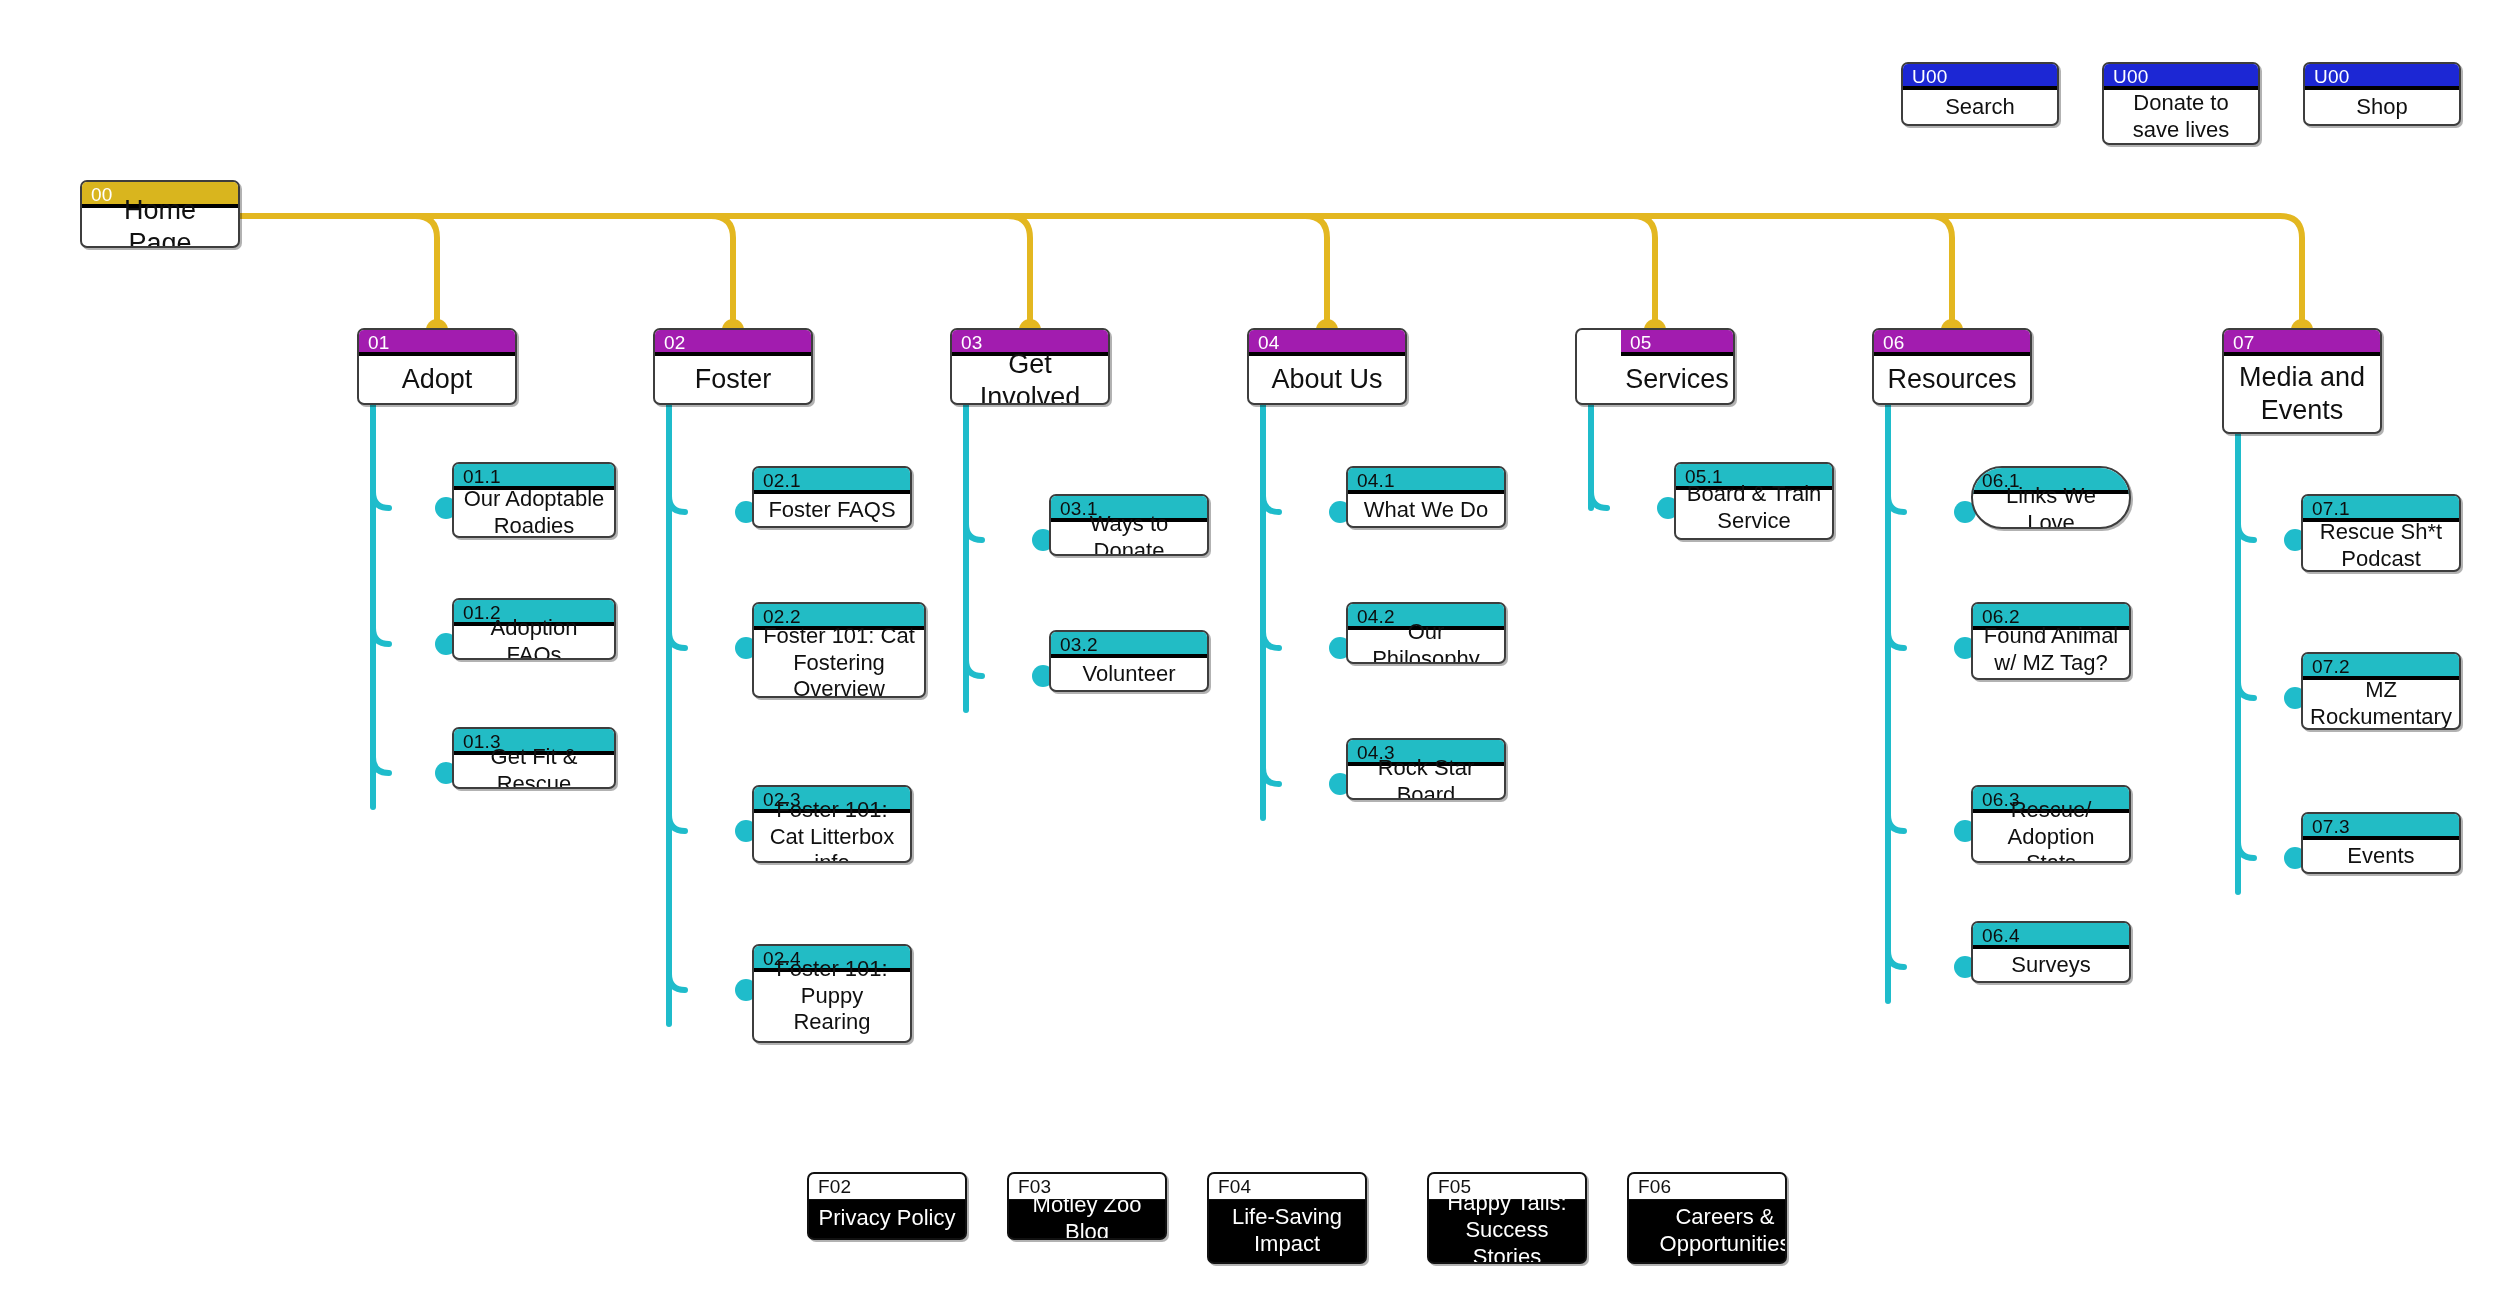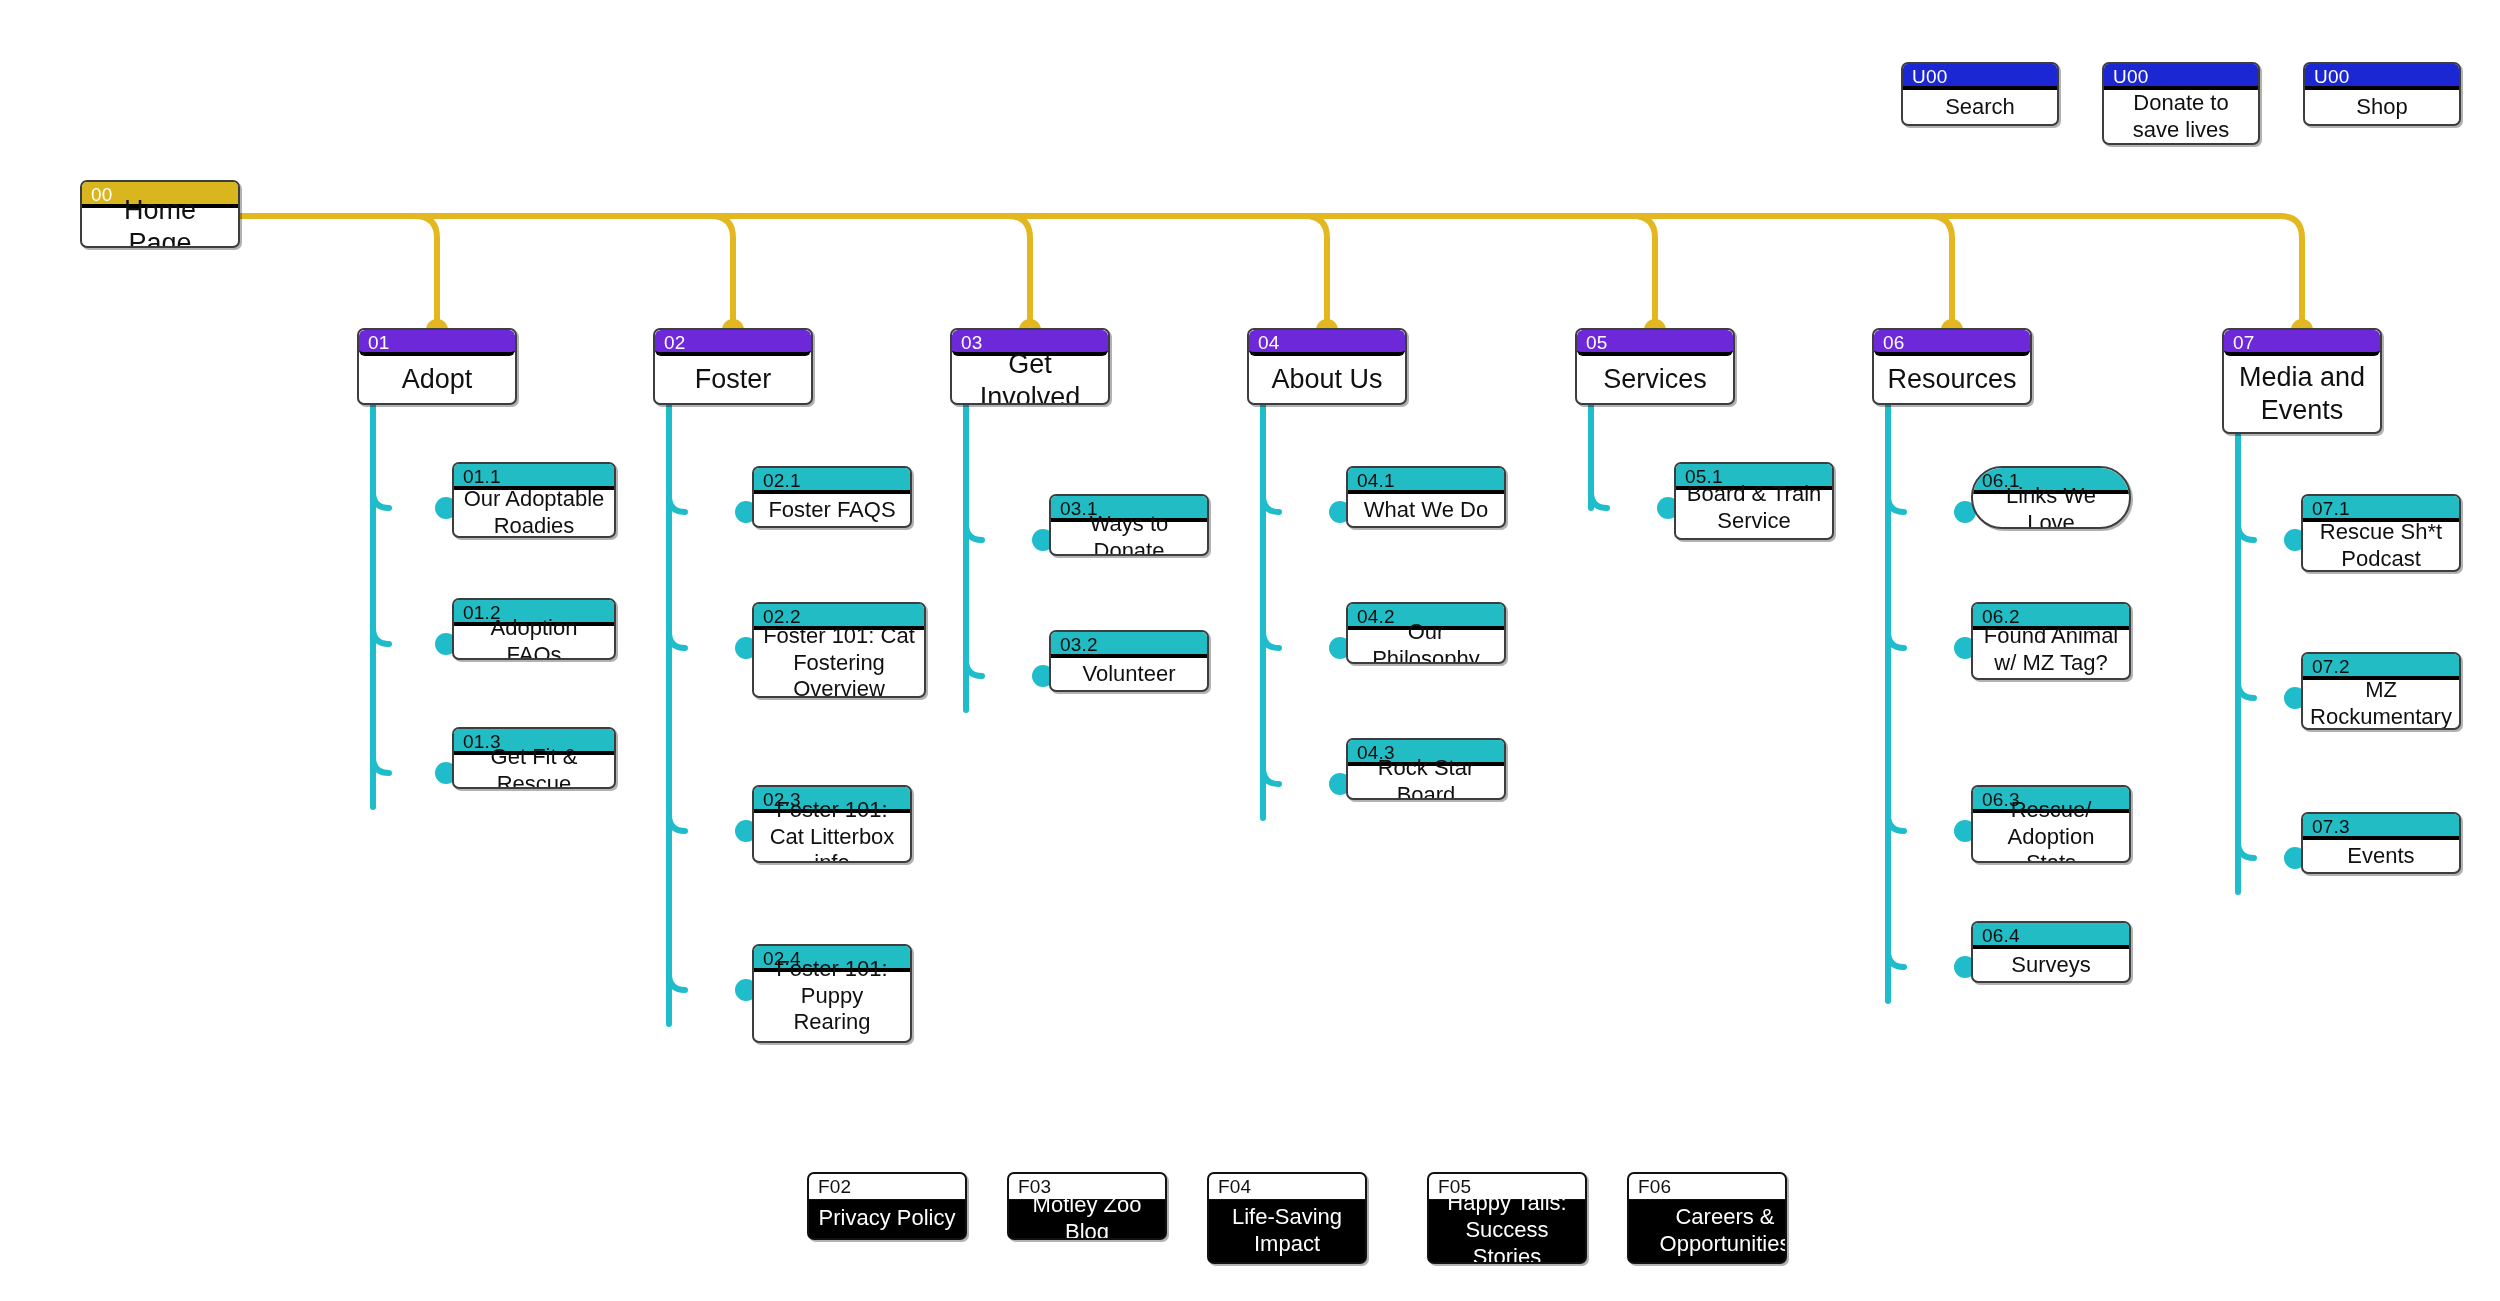--- a/index.html
+++ b/index.html
@@ -11,21 +11,21 @@
   .node{position:absolute;box-sizing:border-box;border:2px solid #3d3d3d;border-radius:7px;
         background:#ffffff;overflow:hidden;box-shadow:2px 2px 0 rgba(0,0,0,0.30);}
   .node .hdr{height:26px;line-height:26px;padding:0 9px;font-size:19px;color:#ffffff;
         letter-spacing:.2px;box-sizing:border-box;border-bottom:4px solid #000000;}
   .node .body{display:flex;align-items:center;justify-content:center;text-align:center;
         box-sizing:border-box;padding:2px 8px;font-size:23px;color:#101010;line-height:1.22;}
 
   
   .n-root .hdr{background:#d9b51e;}
   .n-root .body{font-size:27px;}
-  .n-sec  .hdr{background:#6d28d9;border-radius:6px;}
+  .n-sec  .hdr{background:#a21caf;}
   .n-sec  .body{font-size:27px;font-weight:400;}
   .n-leaf .hdr{background:#22bcc5;color:#0d0d0d;}
   .n-leaf .body{font-size:22px;}
   .n-util .hdr{background:#1c27d4;}
   .n-util .body{font-size:22px;}
   .n-foot{border-color:#111;background:#000;}
   .n-foot .hdr{background:#ffffff;color:#111;border-bottom:1px solid #111;}
   .n-foot .body{background:#000;color:#ffffff;font-size:22px;}
 </style>
 </head>
@@ -169,21 +169,21 @@
         <div class="body" style="height: 32px;">What We Do</div>
       </div>
       <div class="node n-leaf" style="left: 1346px; top: 602px; width: 160px; height: 62px;">
         <div class="hdr">04.2</div>
         <div class="body" style="height: 32px;">Our Philosophy</div>
       </div>
       <div class="node n-leaf" style="left: 1346px; top: 738px; width: 160px; height: 62px;">
         <div class="hdr">04.3</div>
         <div class="body" style="height: 32px;">Rock Star Board</div>
       </div>
-      <div class="node n-sec" style="left: 1575px; top: 328px; width: 160px; height: 77px;">
+      <div class="node n-sec" style="left: 1575px; top: 328px; width: 160px; height: 77px; padding-left: 44px;">
         <div class="hdr">05</div>
         <div class="body" style="height: 47px;">Services</div>
       </div>
       <div class="node n-leaf" style="left: 1674px; top: 462px; width: 160px; height: 78px;">
         <div class="hdr">05.1</div>
         <div class="body" style="height: 35px; border-radius: 13px;">Board &amp; Train Service</div>
       </div>
       <div class="node n-sec" style="left: 1872px; top: 328px; width: 160px; height: 77px;">
         <div class="hdr">06</div>
         <div class="body" style="height: 47px;">Resources</div>

